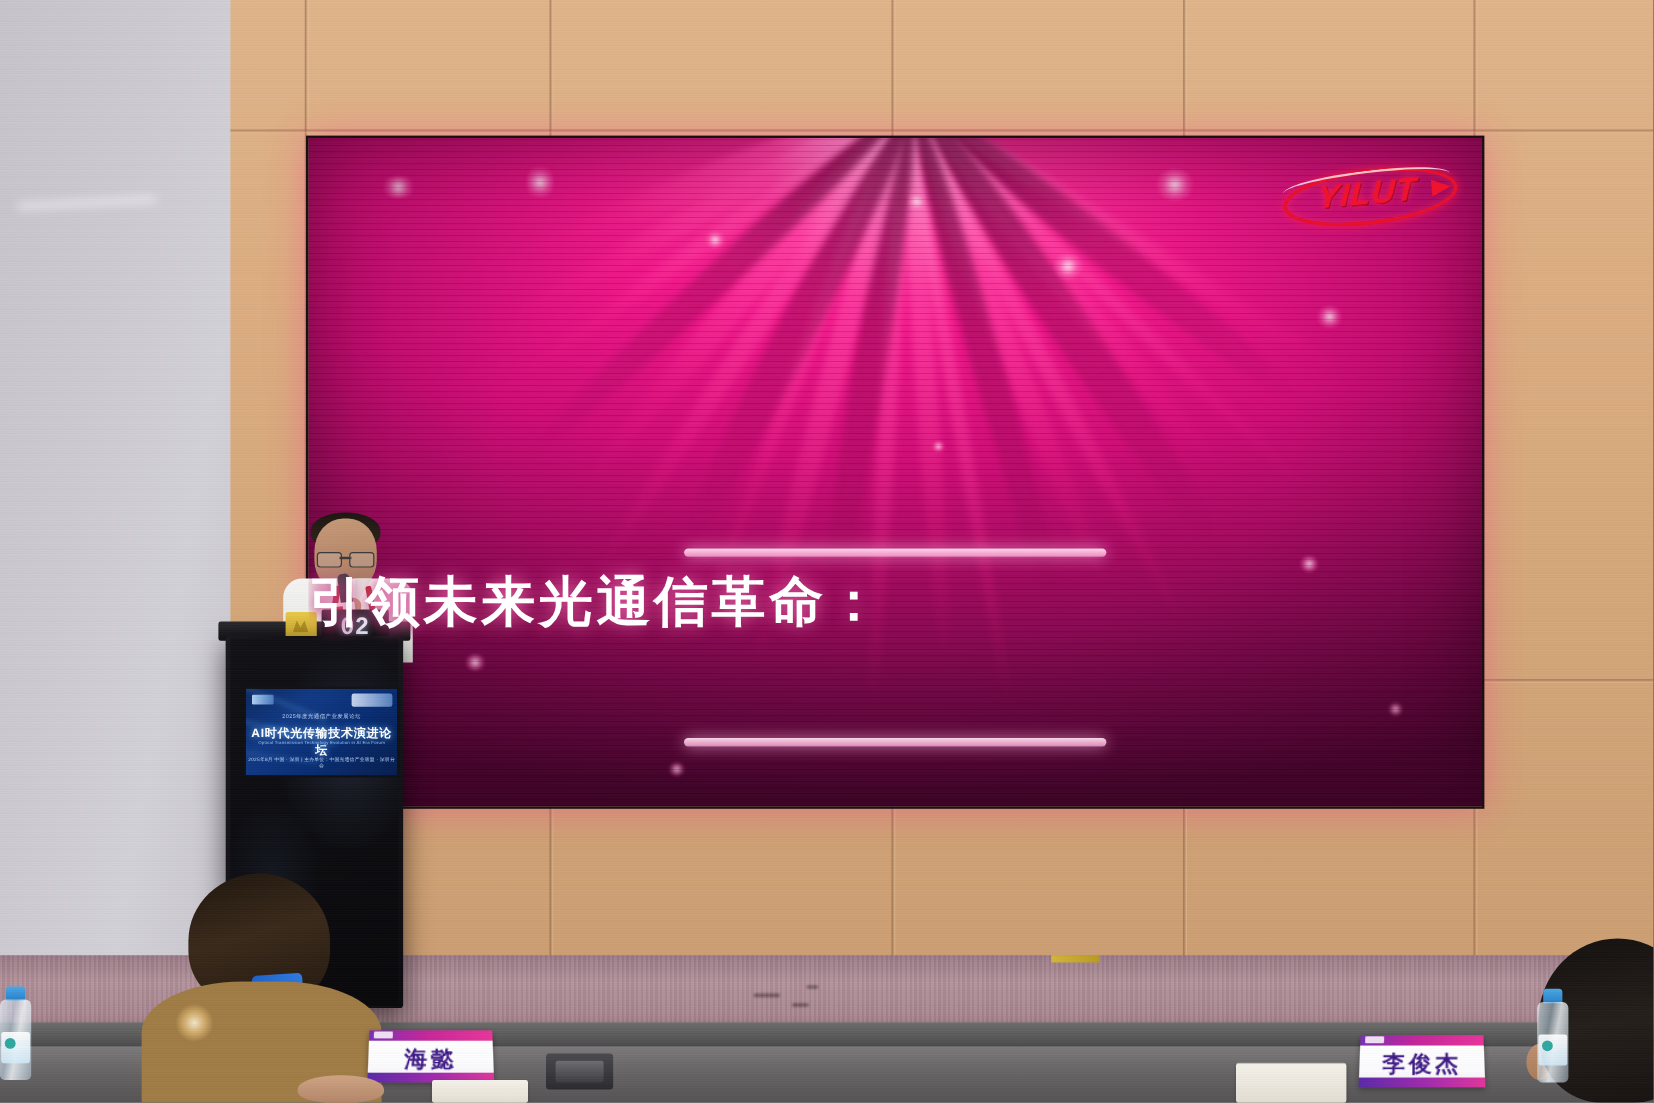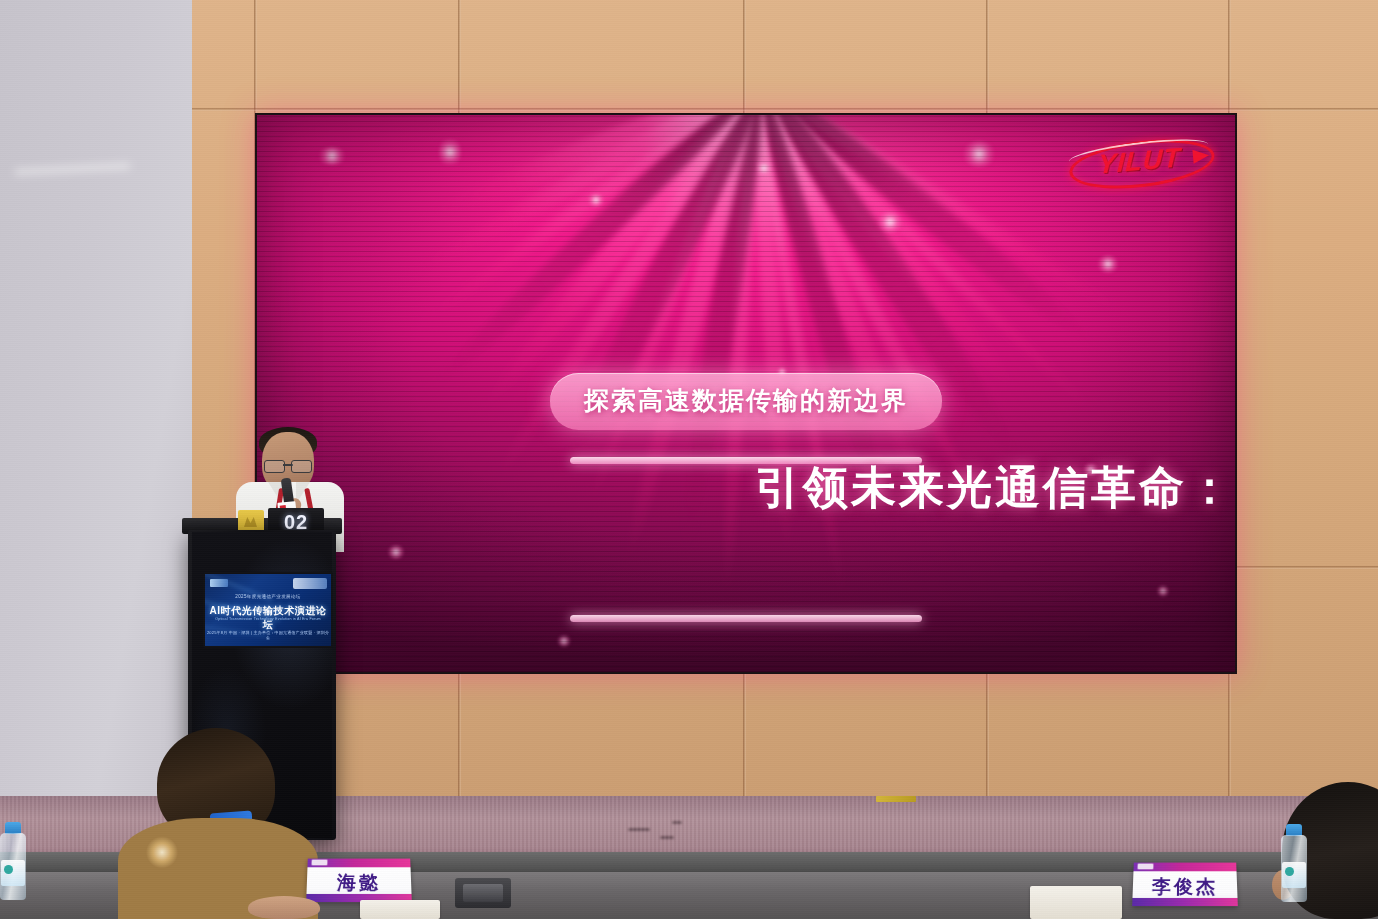--- a/index.html
+++ b/index.html
@@ -100,21 +100,21 @@
   }
   .divider{
     position:absolute;left:50%;transform:translateX(-50%);
     width:352px;height:7px;border-radius:4px;
     background:linear-gradient(180deg,rgba(255,225,240,.95),rgba(255,170,215,.8));
     box-shadow:0 0 12px rgba(255,190,225,.7);
   }
   .divider.top{top:342px;}
   .divider.bottom{top:500px;}
   .title-block{
-    position:absolute;left:0;right:0;top:341px;text-align:right;
+    position:absolute;left:0;right:0;top:355px;text-align:left;
   }
   .title-line{
     color:#ffffff;font-size:45px;font-weight:bold;letter-spacing:3px;
     line-height:1.42;white-space:nowrap;
     text-shadow:0 0 14px rgba(255,120,190,.85),0 3px 10px rgba(120,0,60,.75);
   }
 
   
   .stage-floor{
     position:absolute;left:0;top:796px;width:1378px;height:64px;
@@ -364,21 +364,20 @@
     <div class="screen-vig"></div>
 
     <div class="slide-inner">
 
       <div class="logo-box">
         <div class="logo-ellipse"></div>
         <div class="logo-text">YILUT</div>
         <div class="logo-tail"></div>
       </div>
 
-      <div class="pill">探索高速数据传输的新边界</div>
 
       <div class="divider top"></div>
 
       <div class="title-block">
         <div class="title-line">引领未来光通信革命：</div>
       </div>
 
       <div class="divider bottom"></div>
     </div>
 

